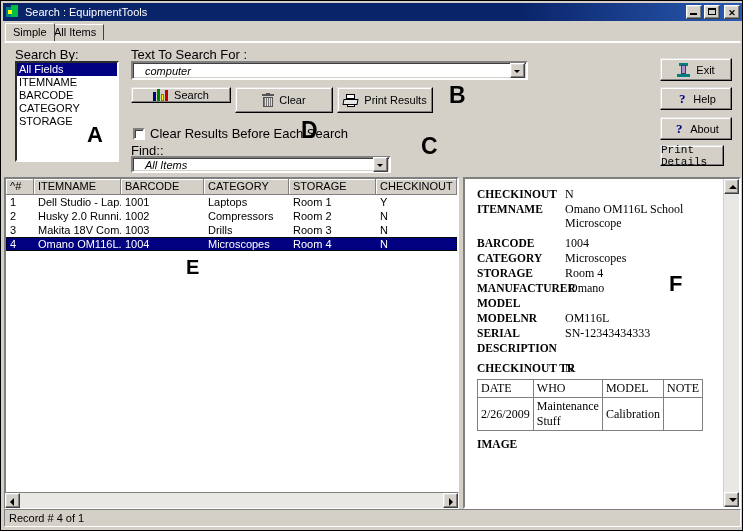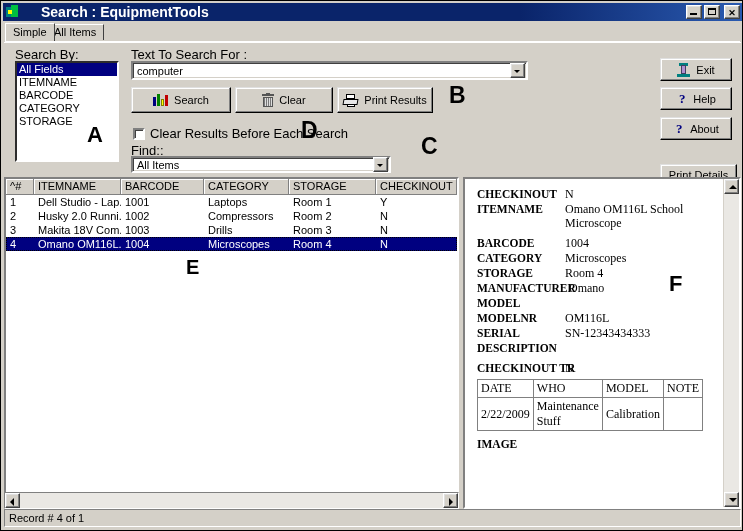--- a/index.html
+++ b/index.html
@@ -32,22 +32,22 @@
   .titlebar-icon {
     width: 16px; height: 14px;
     margin-left: 2px; margin-right: 4px;
     position: relative;
     flex: none;
   }
   .titlebar-icon .g1 { position:absolute; left:1px; top:2px; width:6px; height:10px; background:#008080; }
   .titlebar-icon .g2 { position:absolute; left:6px; top:0px; width:7px; height:12px; background:#00c040; }
   .titlebar-icon .g3 { position:absolute; left:3px; top:5px; width:4px; height:4px; background:#ffff00; }
   .titlebar-text {
-    color: #fff; font-size: 14px; font-weight: bold;
-    letter-spacing: 0px; white-space: nowrap; margin-left: 16px;
+    color: #fff; font-size: 11px; font-weight: normal;
+    letter-spacing: 0px; white-space: nowrap;
   }
   .titlebar-buttons {
     position: absolute; right: 2px; top: 2px;
     display: flex; gap: 2px;
   }
   .tb-btn {
     width: 16px; height: 14px;
     background: #d4d0c8;
     border: 1px solid;
     border-color: #fff #404040 #404040 #fff;
@@ -146,24 +146,25 @@
     background: #fff;
     border: 2px solid;
     border-color: #808080 #fff #fff #808080;
     box-shadow: inset 1px 1px 0 #404040, inset -1px -1px 0 #d4d0c8;
     box-sizing: border-box;
     display: flex; align-items: center;
   }
   .combo-text {
     flex: 1;
     font-size: 11px;
-    padding-left: 4px;
+    padding-left: 12px;
     color: #000;
     white-space: nowrap;
     overflow: hidden;
+    font-style: italic;
   }
   .combo-arrow {
     width: 15px; height: 15px;
     margin-right: 1px;
     background: #d4d0c8;
     border: 1px solid;
     border-color: #fff #404040 #404040 #fff;
     box-shadow: inset -1px -1px 0 #808080, inset 1px 1px 0 #dfdfdf;
     position: relative;
     box-sizing: border-box;
@@ -457,21 +458,21 @@
       <div class="sb-item">STORAGE</div>
     </div>
 
     <div class="lbl" style="left:127px; top:4px;">Text To Search For :</div>
 
     <div class="combo" style="left:127px; top:18px; width:397px; height:19px;">
       <div class="combo-text" placeholder="">computer</div>
       <div class="combo-arrow"></div>
     </div>
 
-    <div class="btn" style="left:127px; top:44px; width:100px; height:26px;">
+    <div class="btn" style="left:127px; top:44px; width:100px; height:16px;">
       <span class="icn icn-search">
         <i class="b1"></i>
           <i class="b2"></i>
           <i class="b3"></i>
           <i class="b4"></i>
       </span>
       <span>Search</span>
     </div>
 
     <div class="btn" style="left:231px; top:44px; width:98px; height:26px;">
@@ -516,21 +517,21 @@
     <div class="btn" style="left:656px; top:44px; width:72px; height:23px;">
       <span class="icn icn-q">?</span>
       <span>Help</span>
     </div>
 
     <div class="btn" style="left:656px; top:74px; width:72px; height:23px;">
       <span class="icn icn-q">?</span>
       <span>About</span>
     </div>
 
-    <div class="btn" style="left:656px; top:121px; width:77px; height:21px;">
+    <div class="btn" style="left:656px; top:102px; width:64px; height:21px;font-family:Liberation Mono, monospace;">
       <span>Print Details</span>
     </div>
   </div>
 
   <div class="grid-panel">
     <div class="grid-header">
       <div class="gh-cell" style="width:28px;">^#</div>
       <div class="gh-cell" style="width:87px;">ITEMNAME</div>
       <div class="gh-cell" style="width:83px;">BARCODE</div>
       <div class="gh-cell" style="width:85px;">CATEGORY</div>
@@ -630,21 +631,21 @@
 
       <table class="dtable">
         <tbody>
             <tr>
           <th style="width:64px;">DATE</th>
           <th style="width:70px;">WHO</th>
           <th style="width:60px;">MODEL</th>
           <th style="width:32px;">NOTE</th>
         </tr>
         <tr>
-          <td>2/22/2009</td>
+          <td>2/26/2009</td>
           <td>Maintenance Stuff</td>
           <td>Calibration</td>
           <td></td>
         </tr>
       </tbody>
         </table>
 
       <div class="dlabel" style="width:auto; margin-top:6px;">IMAGE</div>
     </div>
 

